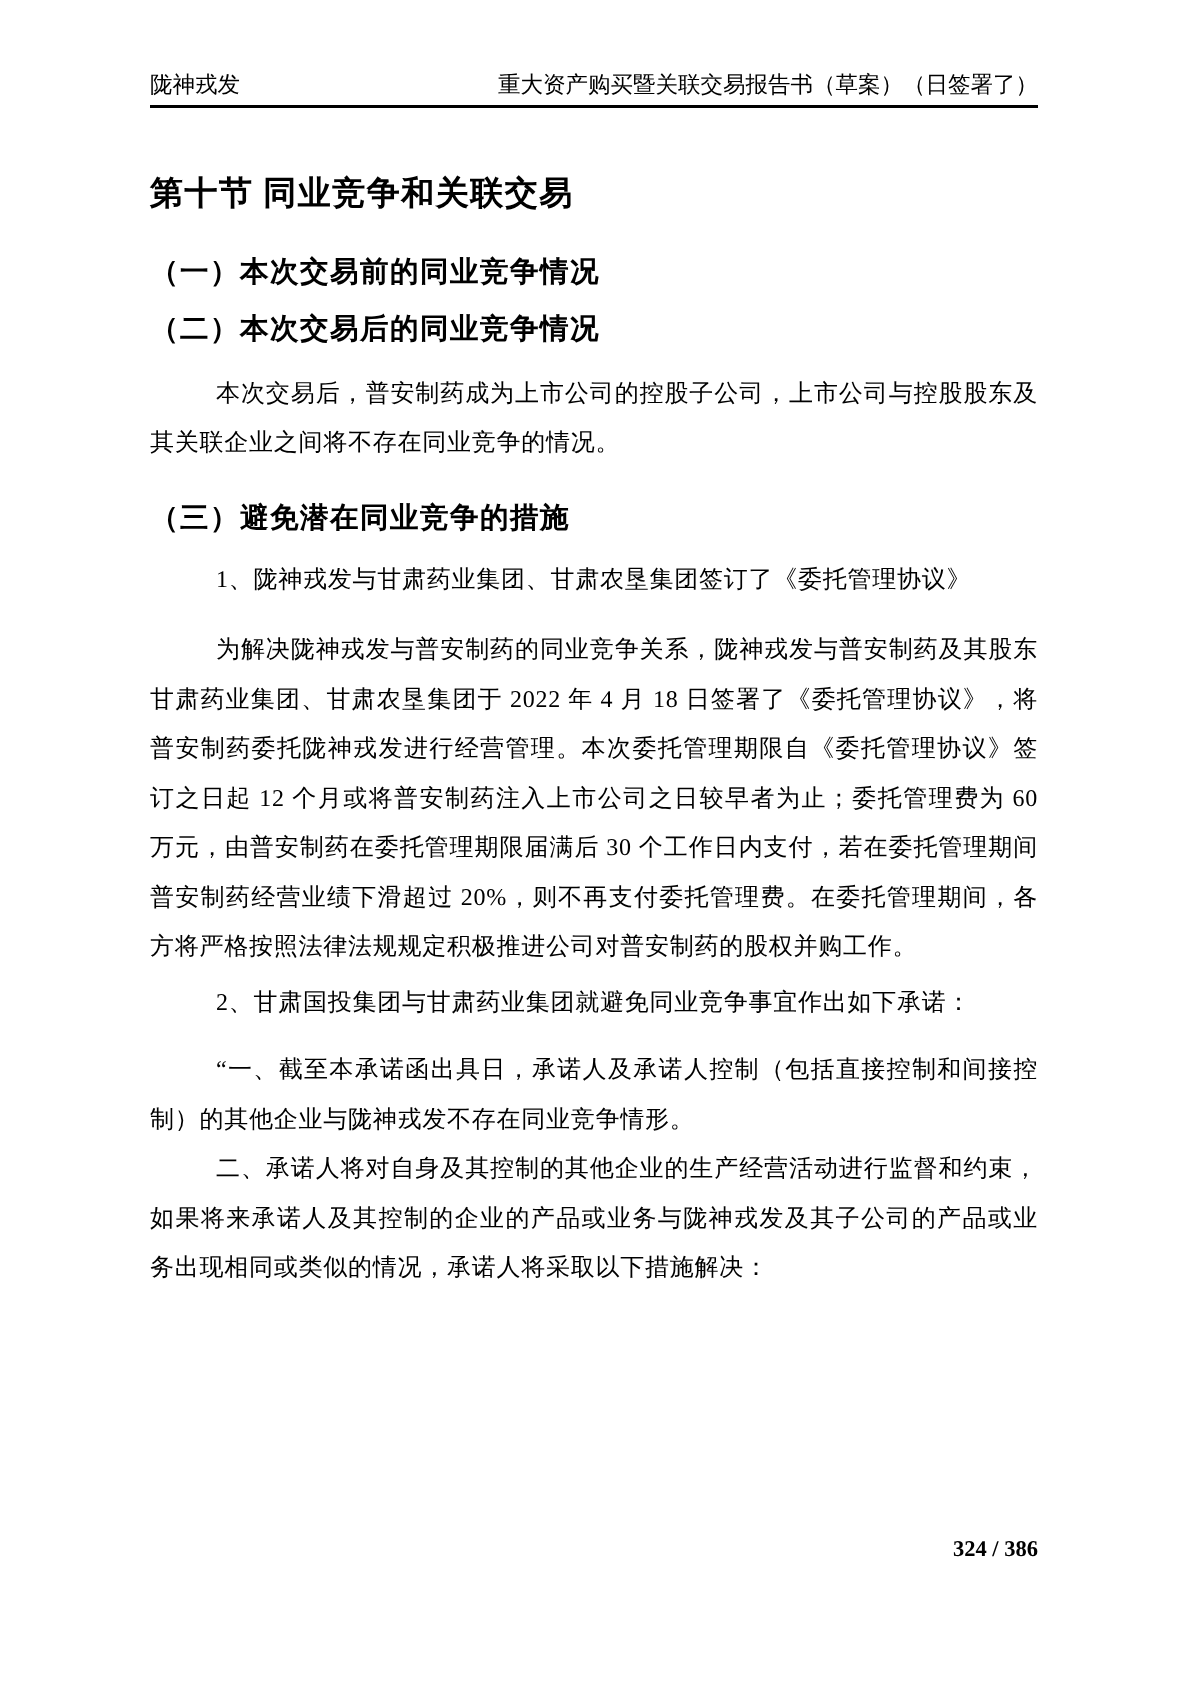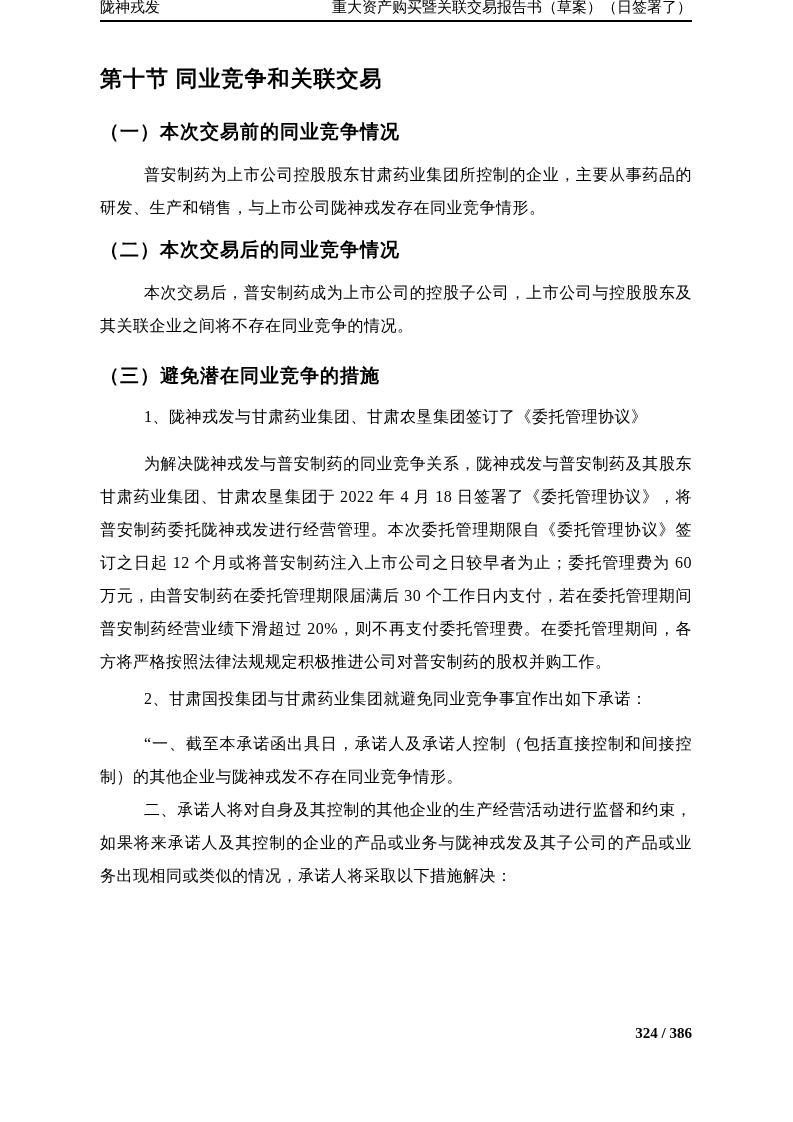--- a/index.html
+++ b/index.html
@@ -14,20 +14,21 @@
     background: #ffffff;
     color: #000000;
     overflow: hidden;
     font-family: "Liberation Serif", "DejaVu Serif", serif;
   }
   .header {
     display: flex;
     justify-content: space-between;
     align-items: flex-end;
     margin: 0 101px 0 100px;
+    padding-top: 50px;
     padding-bottom: 5px;
     border-bottom: 2px solid #000000;
     font-size: 15px;
     line-height: 15px;
     font-family: "Liberation Serif", "DejaVu Serif", serif;
   }
   .body-col {
     margin: 0 101px 0 100px;
   }
   .doc-title {
@@ -84,21 +85,20 @@
     <span>重大资产购买暨关联交易报告书（草案）（日签署了）</span>
   </div>
 
   <div class="body-col">
 
     <div class="doc-title">第十节 同业竞争和关联交易</div>
 
 
     <div class="h-lvl2" style="margin-top:26px">（一）本次交易前的同业竞争情况</div>
 
-    <p class="para" style="margin-top:14px">普安制药为上市公司控股股东甘肃药业集团所控制的企业，主要从事药品的研发、生产和销售，与上市公司陇神戎发存在同业竞争情形。</p>
 
     <div class="h-lvl2" style="margin-top:14px">（二）本次交易后的同业竞争情况</div>
 
     <p class="para" style="margin-top:14px">本次交易后，普安制药成为上市公司的控股子公司，上市公司与控股股东及其关联企业之间将不存在同业竞争的情况。</p>
 
     <div class="h-lvl2" style="margin-top:22px">（三）避免潜在同业竞争的措施</div>
 
     <p class="para" style="margin-top:12px">1、陇神戎发与甘肃药业集团、甘肃农垦集团签订了《委托管理协议》</p>
 
     <p class="para" style="margin-top:14px">为解决陇神戎发与普安制药的同业竞争关系，陇神戎发与普安制药及其股东甘肃药业集团、甘肃农垦集团于 2022 年 4 月 18 日签署了《委托管理协议》，将普安制药委托陇神戎发进行经营管理。本次委托管理期限自《委托管理协议》签订之日起 12 个月或将普安制药注入上市公司之日较早者为止；委托管理费为 60 万元，由普安制药在委托管理期限届满后 30 个工作日内支付，若在委托管理期间普安制药经营业绩下滑超过 20%，则不再支付委托管理费。在委托管理期间，各方将严格按照法律法规规定积极推进公司对普安制药的股权并购工作。</p>

